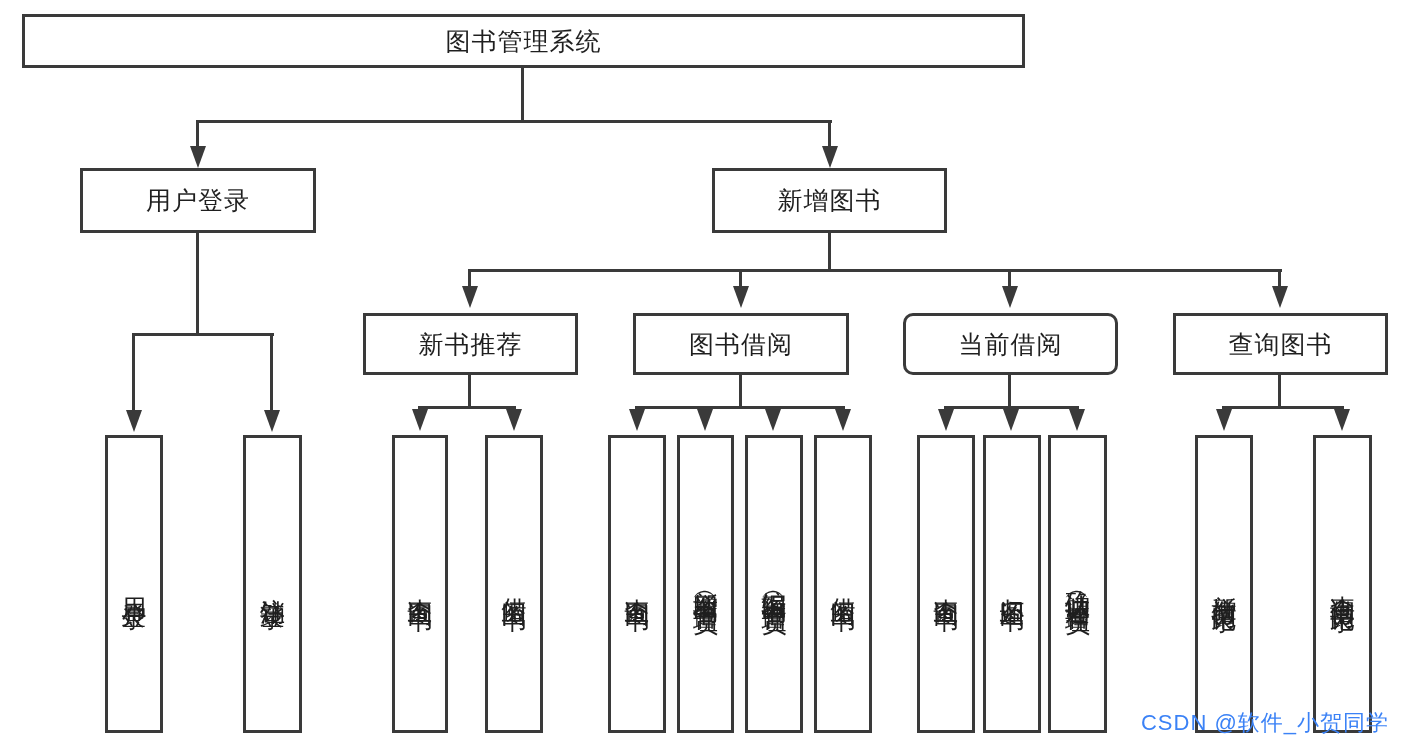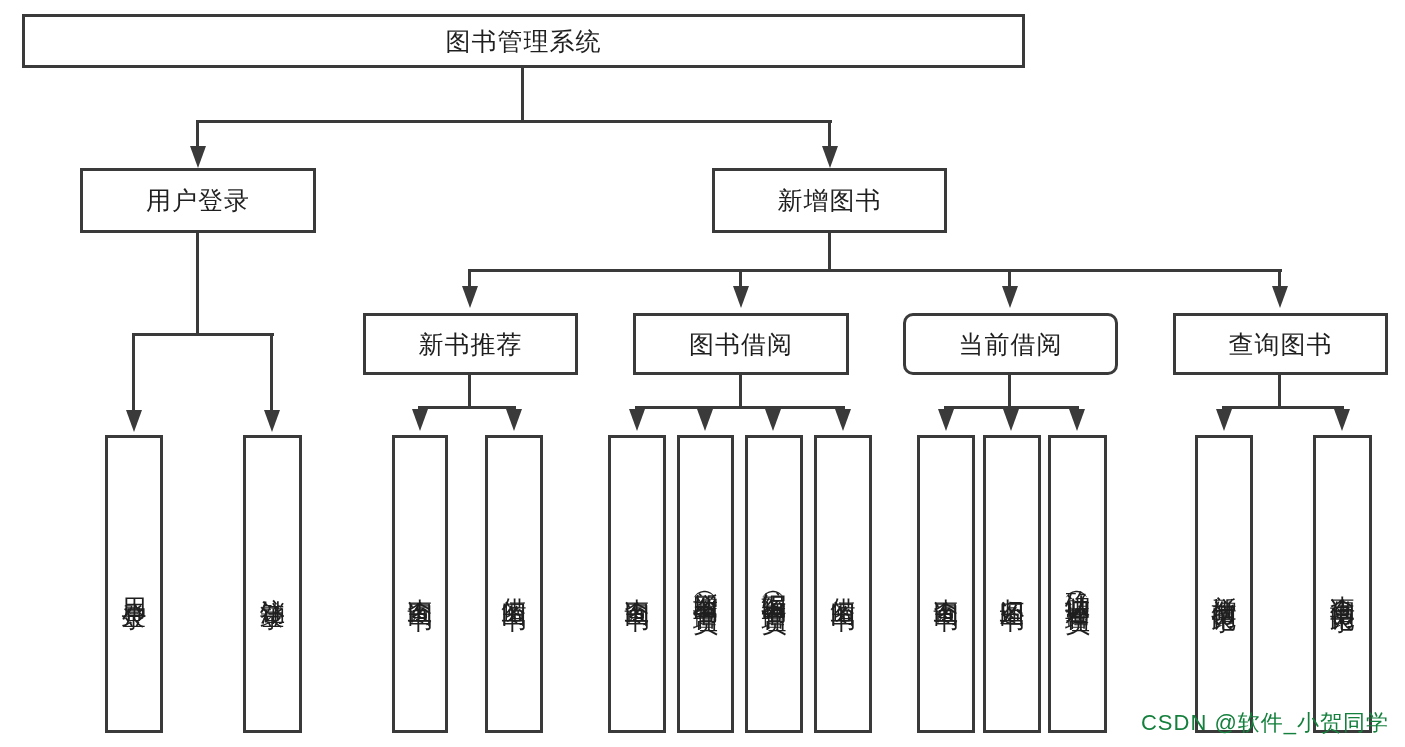--- a/index.html
+++ b/index.html
@@ -21,21 +21,21 @@
   }
   .hl { position:absolute; height:3px; background:#3a3a3a; }
   .vl { position:absolute; width:3px;  background:#3a3a3a; }
   .arrow {
     position:absolute; width:0; height:0;
     border-left:8px solid transparent; border-right:8px solid transparent;
     border-top:22px solid #3a3a3a;
   }
   .watermark {
     position:absolute; right:16px; bottom:9px;
-    font-size:22px; color:#15803d; letter-spacing:1px;
+    font-size:22px; color:#3b82f6; letter-spacing:1px;
     white-space:nowrap;
   }
 </style>
 </head>
 <body>
 
 <div class="canvas">
 
   <div class="box" style="left:22px; top:14px; width:1003px; height:54px;">图书管理系统</div>
 

